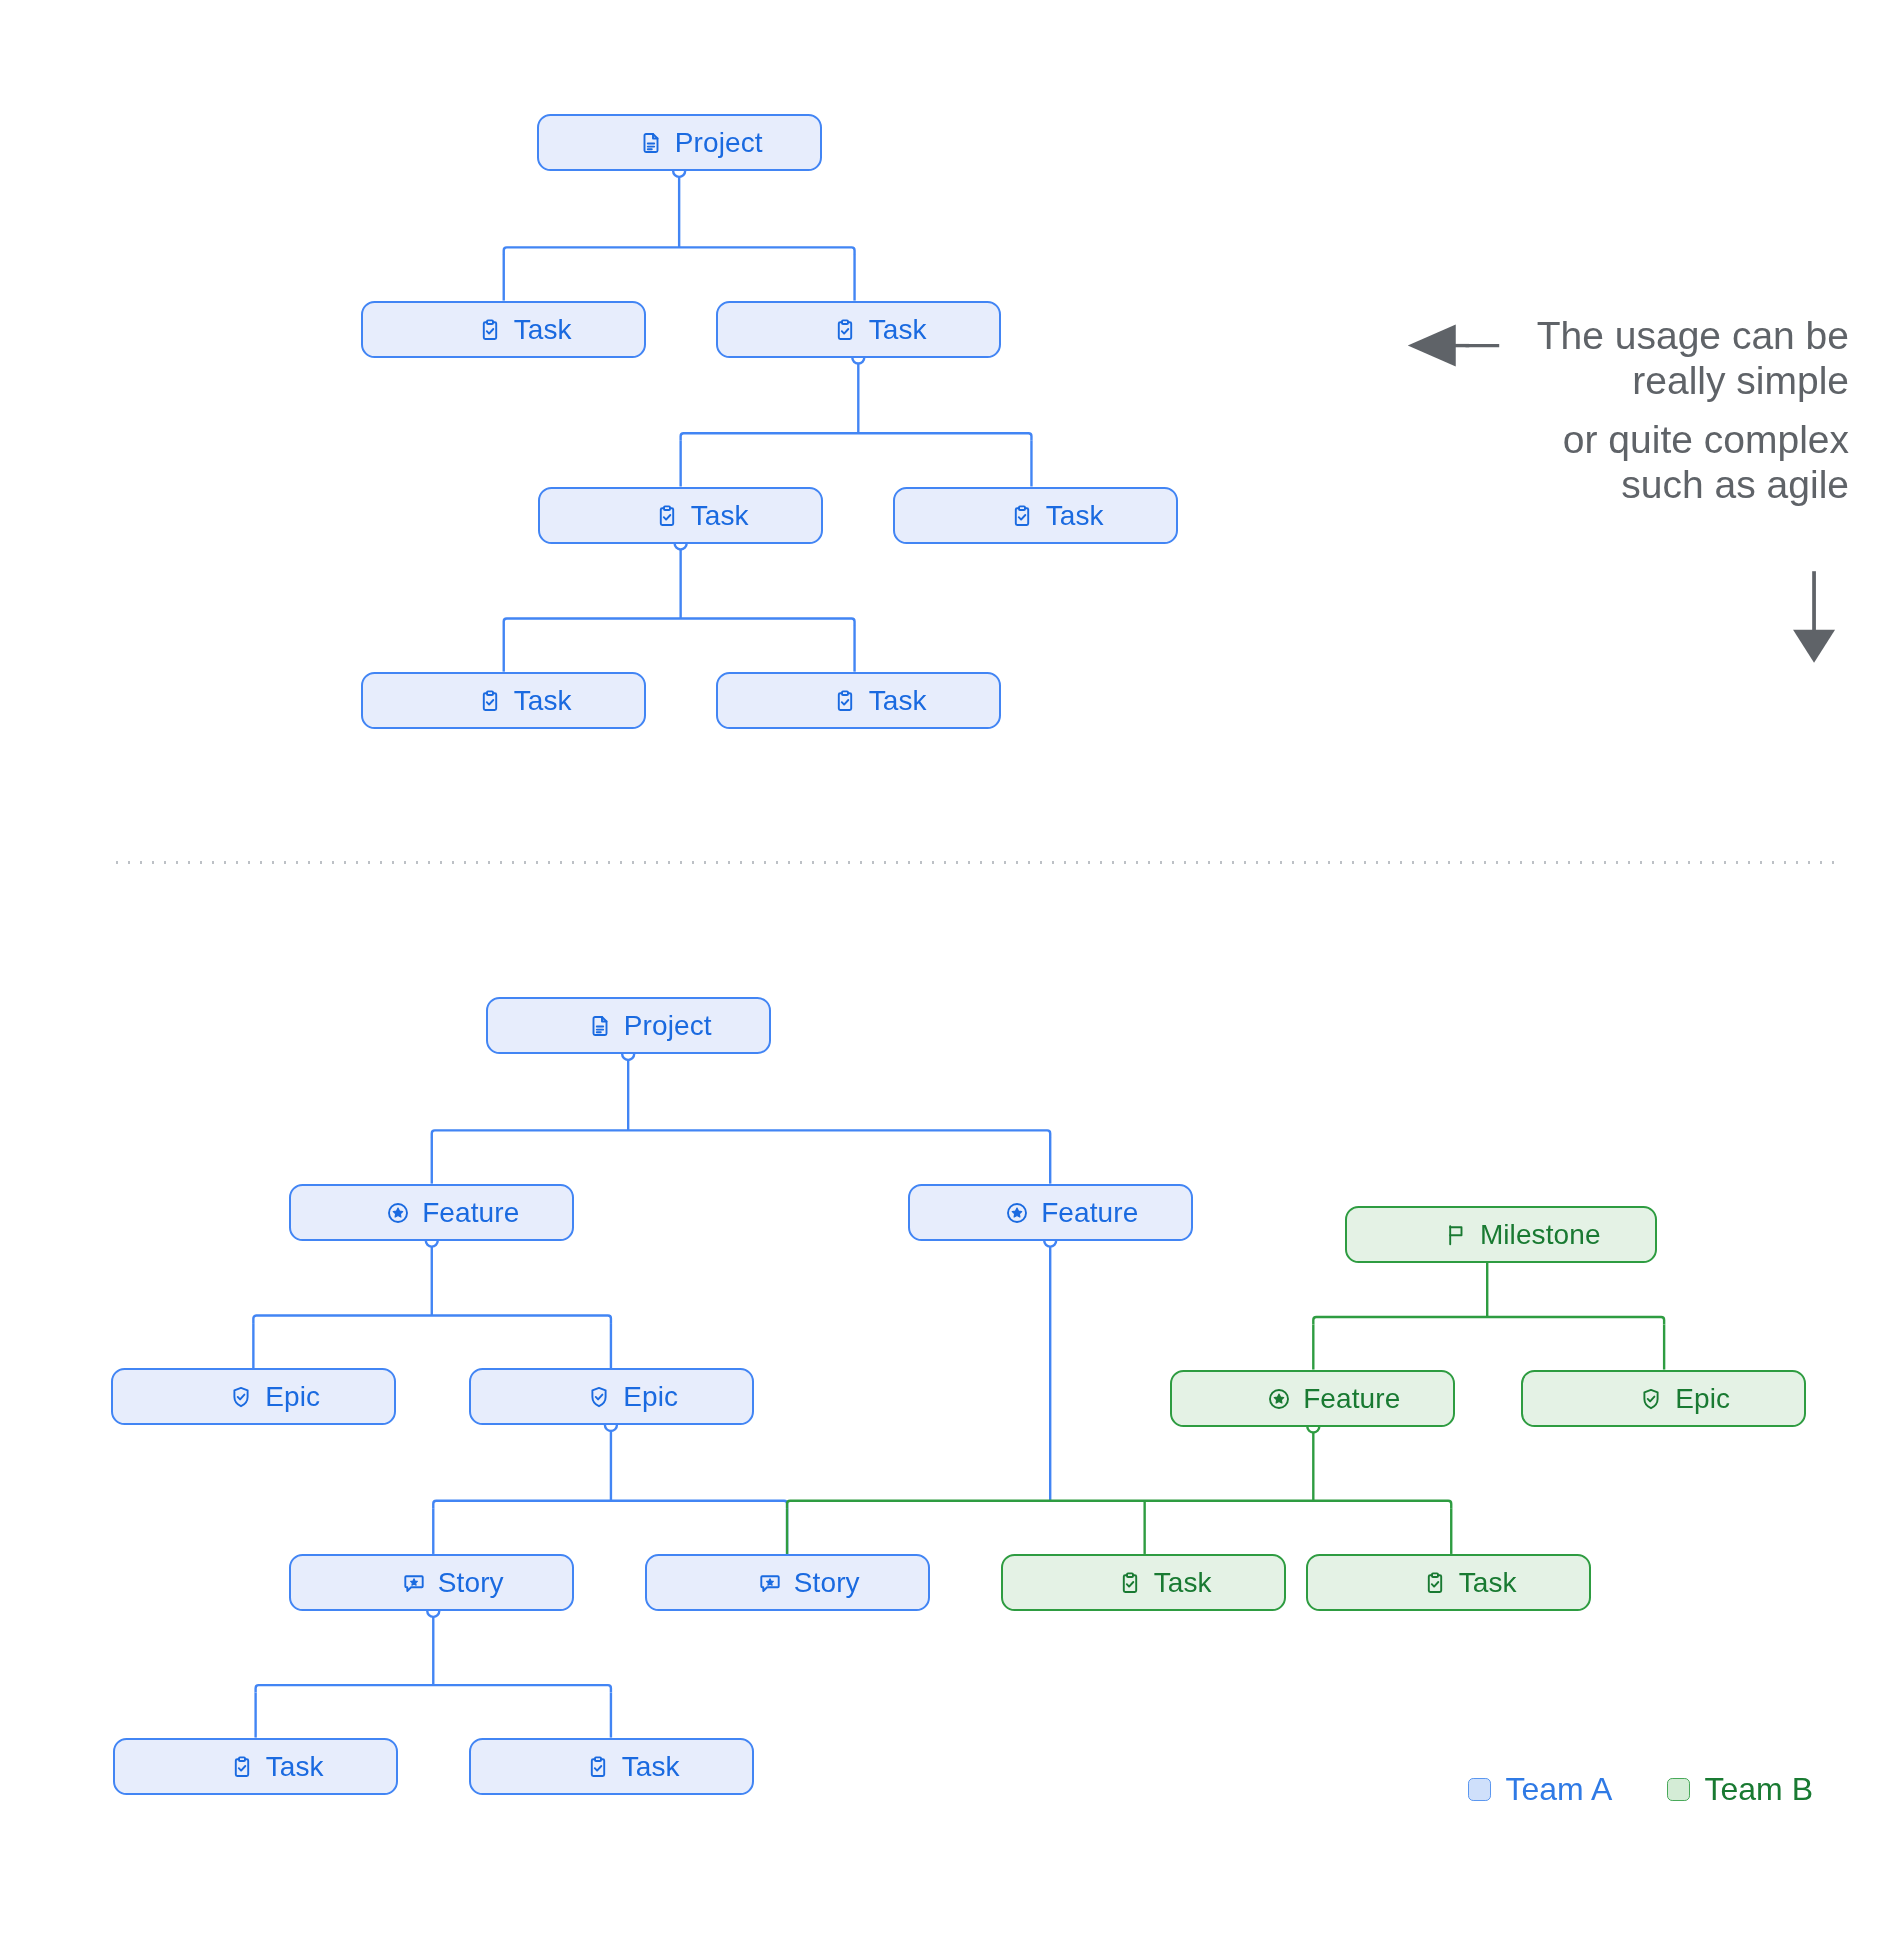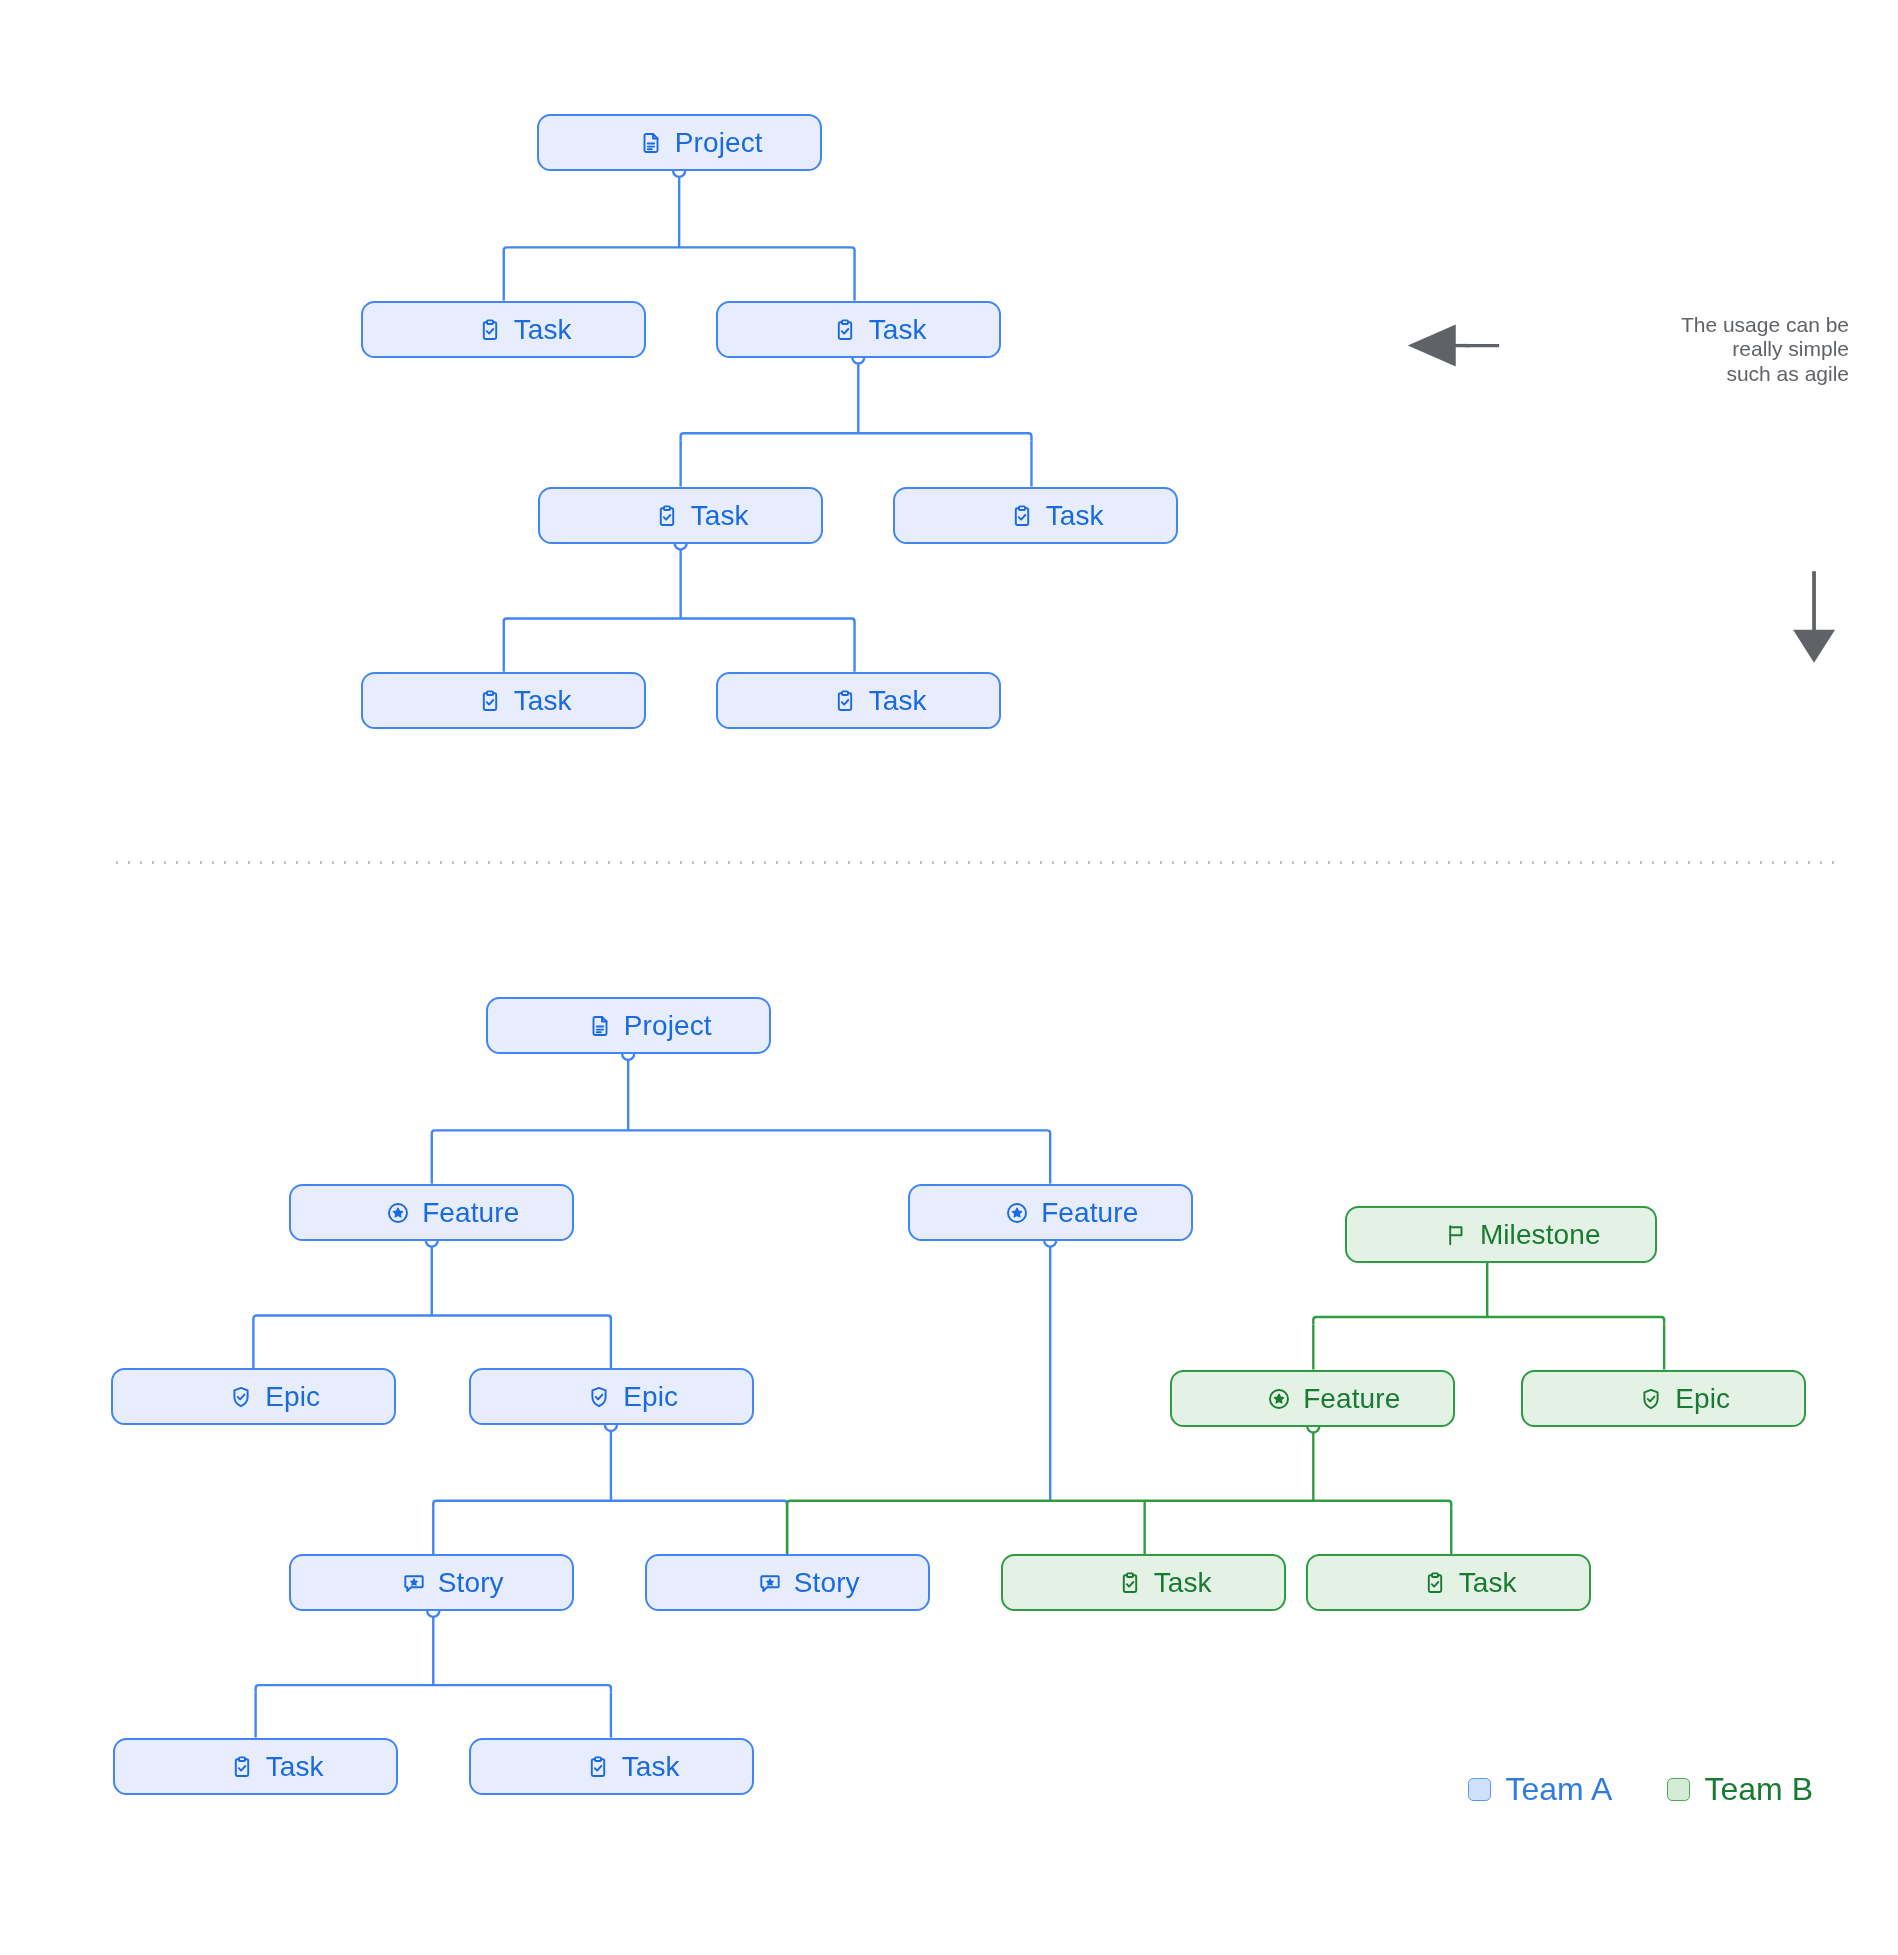--- a/index.html
+++ b/index.html
@@ -60,21 +60,21 @@
     border: 2.2px solid #2e9c41;
     color: #197a32;
   }
   .node.blue .nicon svg { stroke: #1a6ae0; fill: none; }
   .node.green .nicon svg { stroke: #197a32; fill: none; }
 
   .annotation {
     position: absolute;
     text-align: right;
     color: #5f6368;
-    font-size: 21px;
+    font-size: 39px;
     line-height: 1.16;
     z-index: 6;
   }
   .annotation .aline { display: block; white-space: nowrap; }
 
   .divider {
     position: absolute;
     height: 3px;
     background-image: radial-gradient(circle, #bdc1c6 1.2px, rgba(0,0,0,0) 1.4px);
     background-size: 12px 3px;
@@ -412,20 +412,21 @@
 
     <g fill="#5f6368" stroke="#5f6368">
       <line x1="2420" y1="762" x2="2420" y2="842" stroke-width="5"></line>
       <polygon points="2392,840 2448,840 2420,884" stroke="none"></polygon>
     </g>
   </svg>
 
   <div class="annotation" style="right: 49px; top: 313px; width: 420px;">
     <span class="aline">The usage can be</span>
     <span class="aline">really simple</span>
+    <span class="aline" style="margin-top: 13.5px;">or quite complex</span>
     <span class="aline">such as agile</span>
   </div>
 
   <div class="divider" style="left: 111px; top: 861px; width: 1726px;"></div>
 
   <div class="legend teamA" style="left: 1468px; top: 1771px;">
     <span class="swatch"></span>
     <span>Team A</span>
   </div>
   <div class="legend teamB" style="left: 1667px; top: 1771px;">

